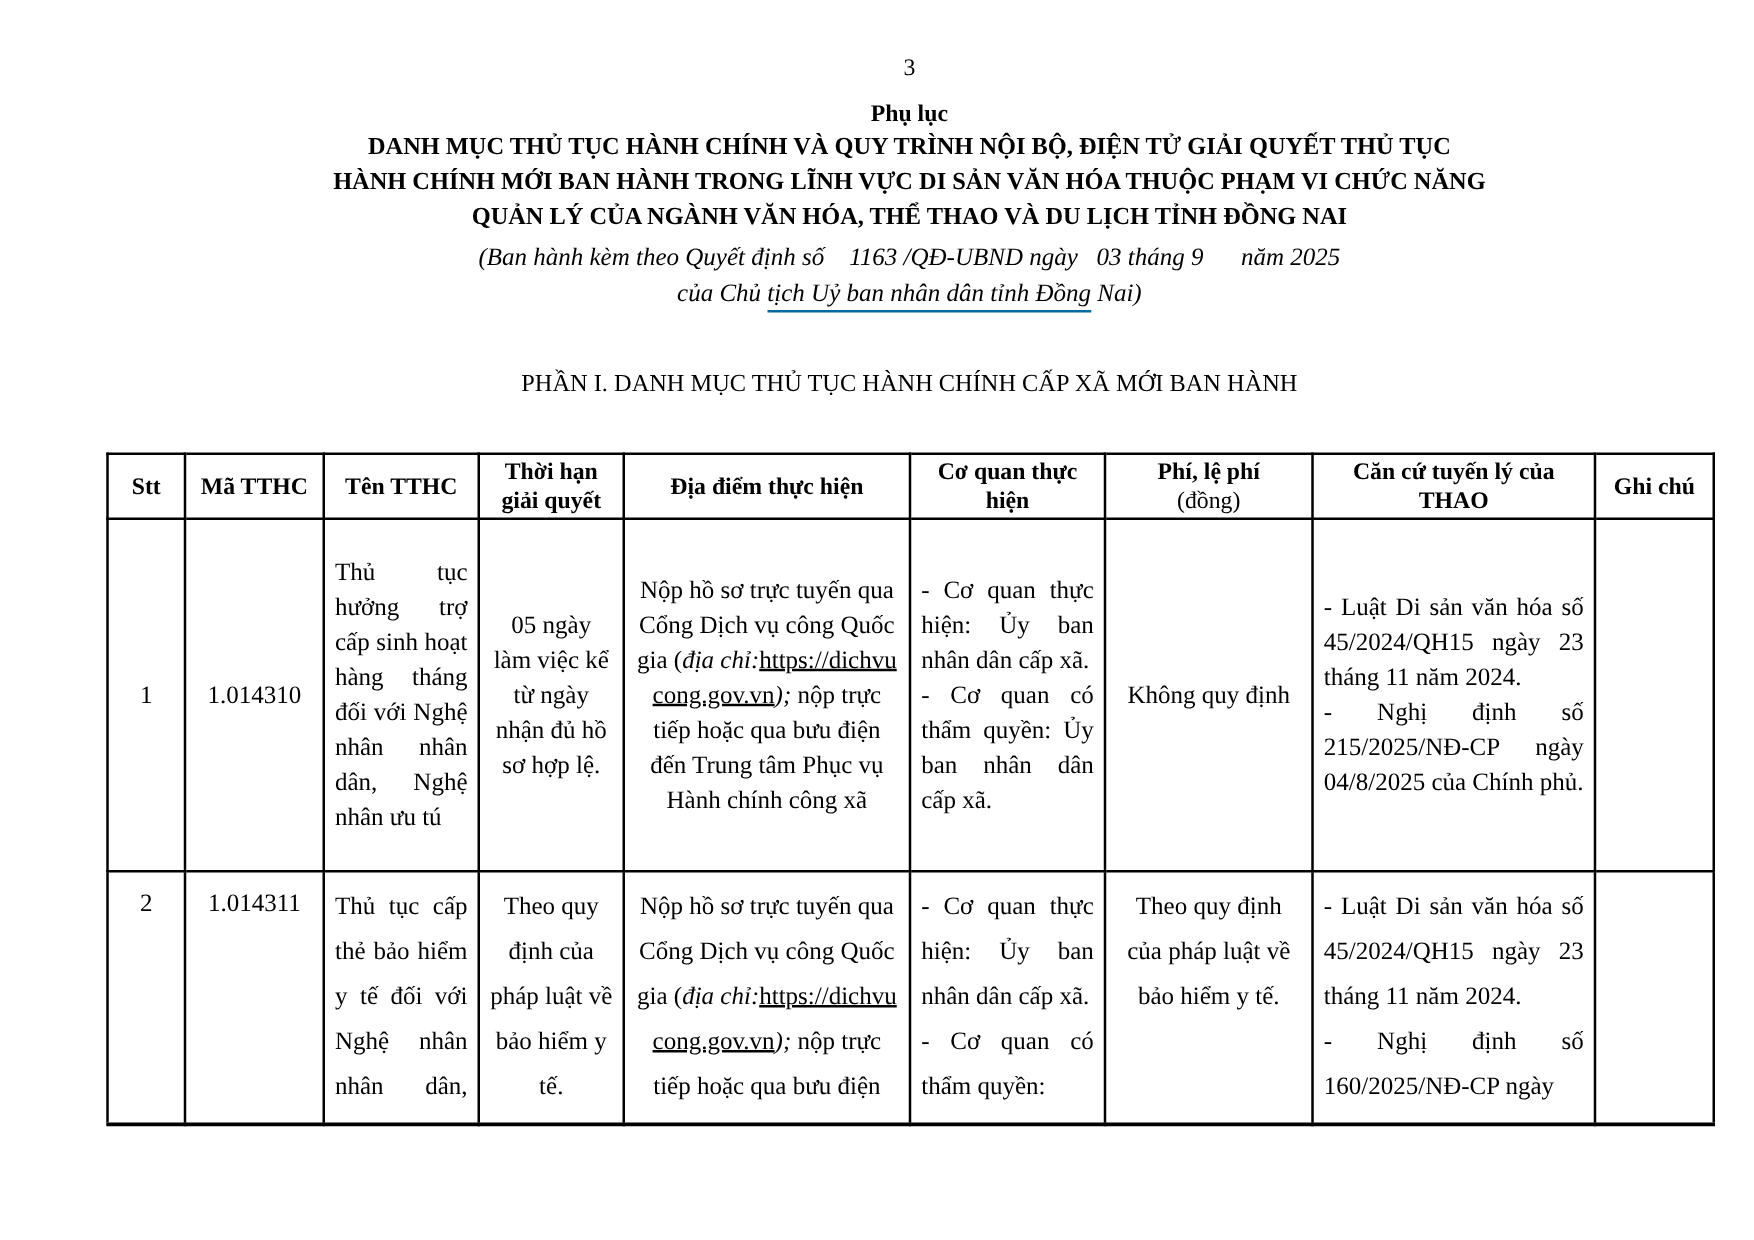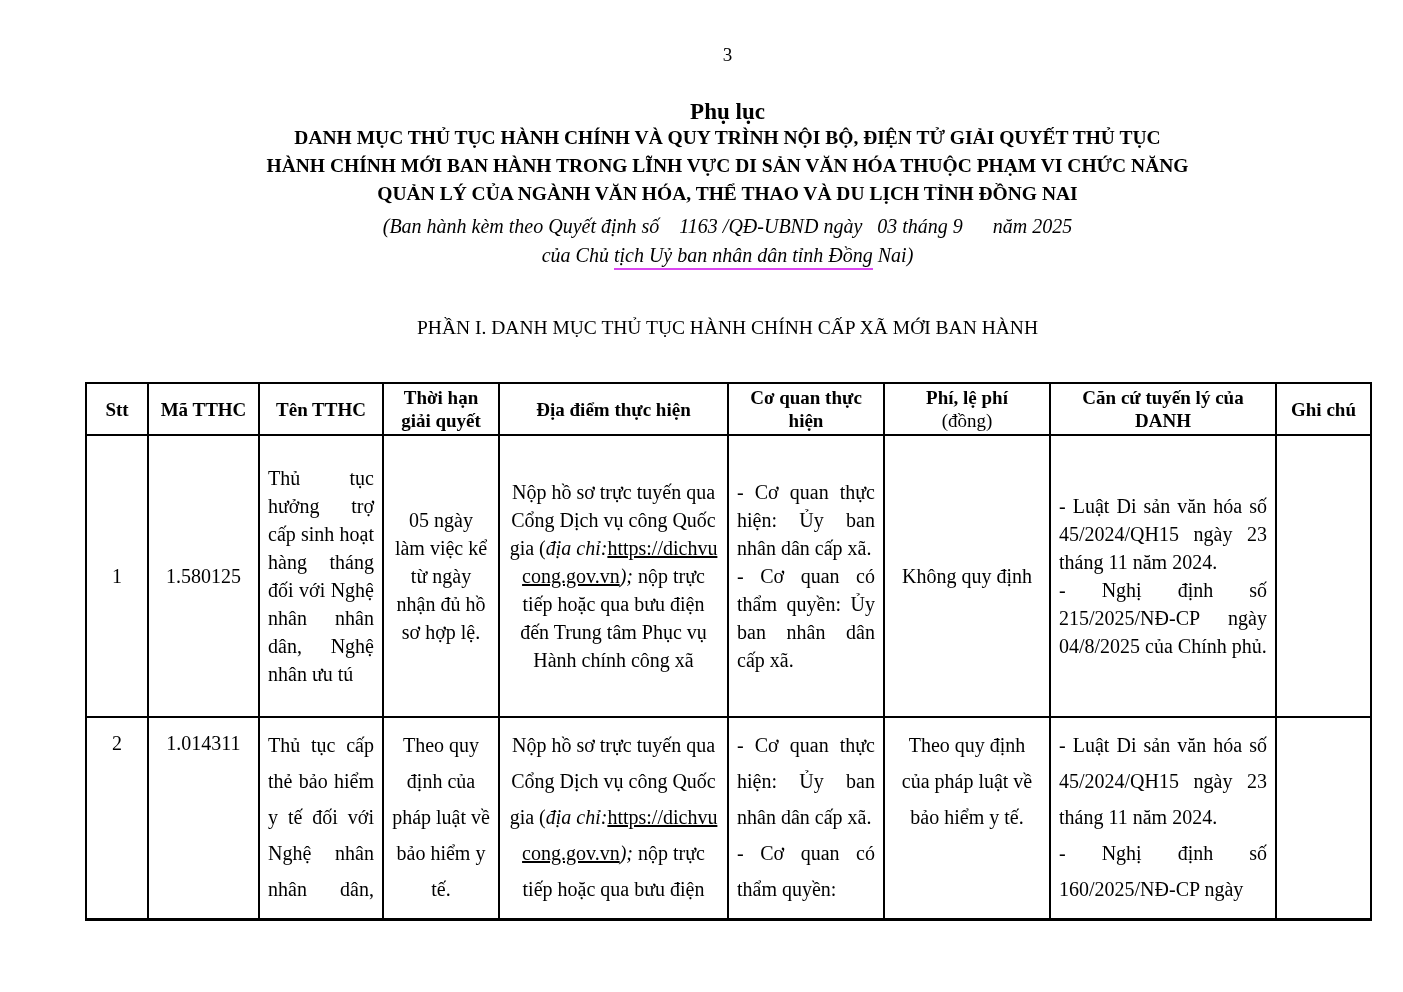--- a/index.html
+++ b/index.html
@@ -15,40 +15,40 @@
     width: 1285px;
     margin-left: 85px;
     padding-top: 44px;
   }
   .center { text-align: center; }
   .page-number {
     font-size: 19px;
     line-height: 22px;
   }
   .appendix {
-    margin-top: 34px;
-    font-size: 23px;
+    margin-top: 14px;
+    font-size: 19px;
     font-weight: bold;
     line-height: 24px;
   }
   .doc-title {
     font-size: 19.5px;
     font-weight: bold;
     line-height: 28px;
     text-align: center;
   }
   .subtitle {
     font-size: 20px;
     font-style: italic;
     line-height: 29px;
     white-space: pre-wrap;
   }
   .subtitle-first { margin-top: 4px; }
   .underlined-seg {
-    border-bottom: 2px solid #d946ef;
+    border-bottom: 2px solid #0369a1;
     padding-bottom: 2px;
   }
   .section-heading {
     margin-top: 46px;
     font-size: 19.5px;
     font-weight: normal;
     line-height: 24px;
   }
   table.proc {
     margin-top: 42px;
@@ -135,29 +135,29 @@
         <th>Tên TTHC</th>
         <th>Thời hạn giải quyết</th>
         <th>Địa điểm thực hiện</th>
         <th>Cơ quan thực hiện</th>
         <th>
             <span class="hdr-line">Phí, lệ phí</span>
             <span class="sub-normal">(đồng)</span>
           </th>
         <th>
             <span class="hdr-line">Căn cứ tuyến lý của</span>
-            <span class="hdr-line">DANH</span>
+            <span class="hdr-line">THAO</span>
           </th>
         <th>Ghi chú</th>
       </tr>
     </thead>
     <tbody>
       <tr class="row-1">
         <td class="c-center">1</td>
-        <td class="c-center">1.580125</td>
+        <td class="c-center">1.014310</td>
         <td class="c-justify">Thủ tục hưởng trợ cấp sinh hoạt hàng tháng đối với Nghệ nhân nhân dân, Nghệ nhân ưu tú</td>
         <td class="c-centertext">05 ngày làm việc kể từ ngày nhận đủ hồ sơ hợp lệ.</td>
         <td class="c-centertext"><span>Nộp hồ sơ trực tuyến qua Cổng Dịch vụ công Quốc gia (</span><i>địa chỉ:</i><span class="link">https://dichvucong.gov.vn</span><i>);</i><span> nộp trực tiếp hoặc qua bưu điện đến Trung tâm Phục vụ Hành chính công xã</span></td>
         <td class="c-justify">
           <p class="para">- Cơ quan thực hiện: Ủy ban nhân dân cấp xã.</p>
           <p class="para">- Cơ quan có thẩm quyền: Ủy ban nhân dân cấp xã.</p>
         </td>
         <td class="c-centertext">Không quy định</td>
         <td class="c-justify">
           <p class="para">- Luật Di sản văn hóa số 45/2024/QH15 ngày 23 tháng 11 năm 2024.</p>

